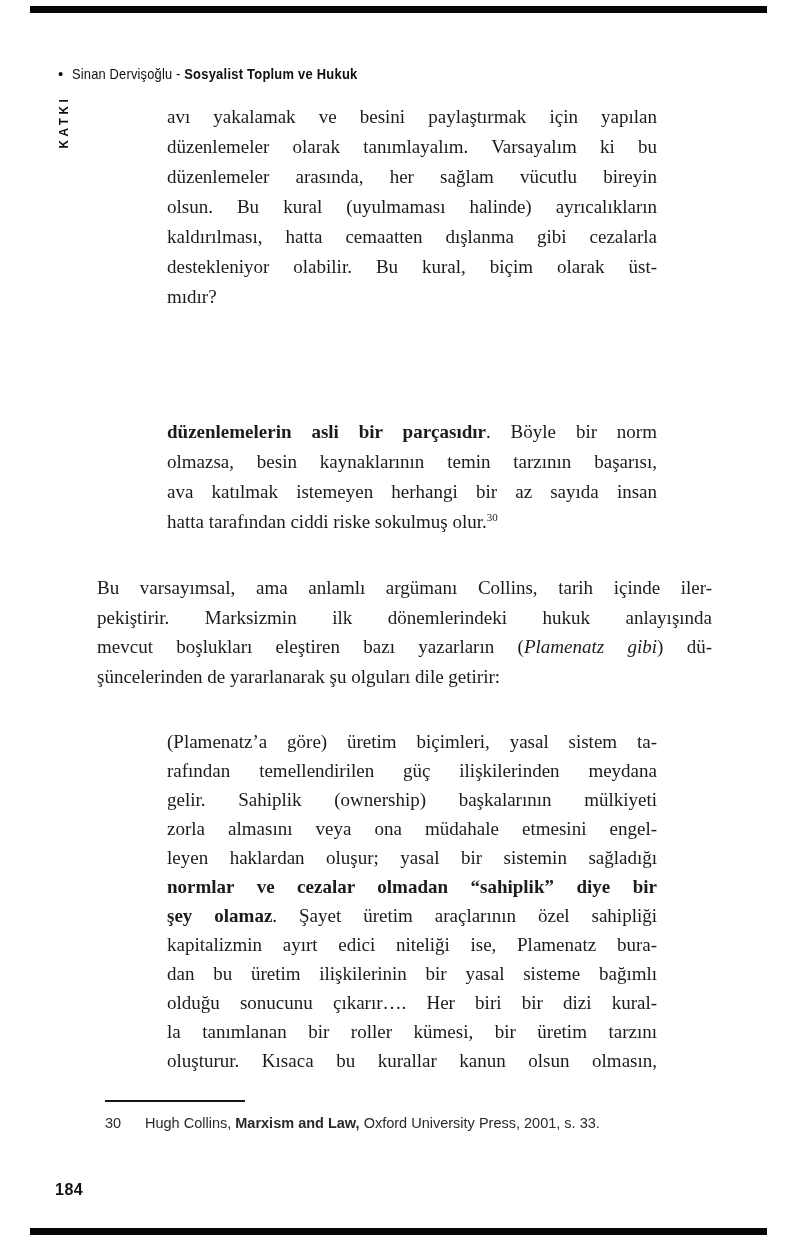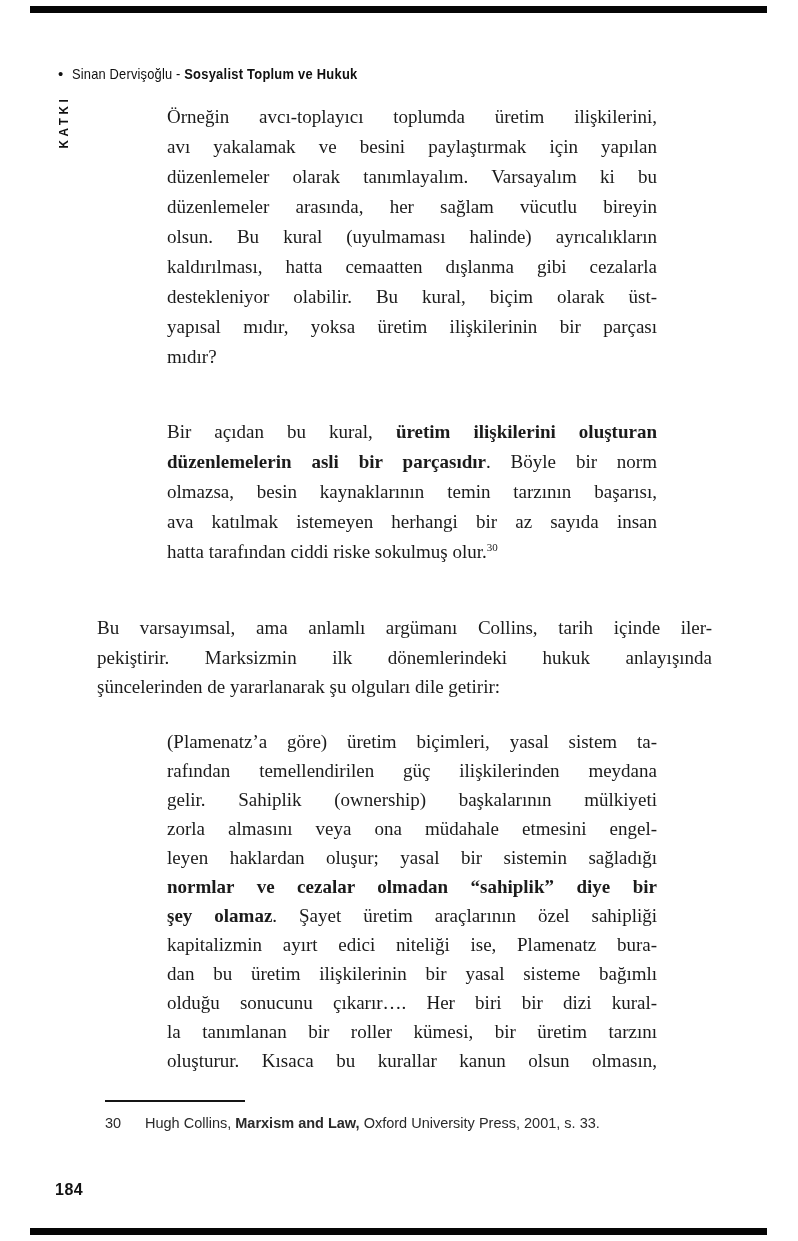--- a/index.html
+++ b/index.html
@@ -48,21 +48,21 @@
     text-align-last: justify;
     text-justify: inter-word;
     white-space: normal;
   }
   .para .line.last { text-align-last: left; }
 
   .quote { left: 167px; width: 490px; font-size: 19px; line-height: 30px; }
   .q1 { top: 102px; }
   .q2 { top: 417px; }
   .q3 { top: 727px; line-height: 29px; }
-  .bodypara { left: 97px; width: 615px; font-size: 19px; line-height: 29.5px; top: 573px; margin-top: 40px; }
+  .bodypara { left: 97px; width: 615px; font-size: 19px; line-height: 29.5px; top: 573px; }
 
   .b { font-weight: bold; }
   .i { font-style: italic; }
   .sup { font-size: 11px; vertical-align: 7px; line-height: 0; }
 
   .footnote-rule {
     position: absolute; left: 105px; top: 1100px; width: 140px;
     border-top: 2px solid #151515;
   }
   .footnote {
@@ -87,40 +87,38 @@
 <div class="edge-bar bottom"></div>
 
 <div class="header">
   <span class="bullet">•</span>
   <span class="htext"><span>Sinan Dervişoğlu - </span><span class="b">Sosyalist Toplum ve Hukuk</span></span>
 </div>
 
 <div class="margin-label">KATKI</div>
 
 <div class="para quote q1">
-    <div class="line"><span>Örneğin avcı-toplayıcı toplumda üretim ilişkilerini,</span></div>
     <div class="line"><span>avı yakalamak ve besini paylaştırmak için yapılan</span></div>
     <div class="line"><span>düzenlemeler olarak tanımlayalım. Varsayalım ki bu</span></div>
     <div class="line"><span>düzenlemeler arasında, her sağlam vücutlu bireyin</span></div>
     <div class="line"><span>olsun. Bu kural (uyulmaması halinde) ayrıcalıkların</span></div>
     <div class="line"><span>kaldırılması, hatta cemaatten dışlanma gibi cezalarla</span></div>
     <div class="line"><span>destekleniyor olabilir. Bu kural, biçim olarak üst-</span></div>
-    <div class="line"><span>yapısal mıdır, yoksa üretim ilişkilerinin bir parçası</span></div>
     <div class="line last"><span>mıdır?</span></div>
   </div>
 <div class="para quote q2">
-    <div class="line"><span>Bir açıdan bu kural, </span><span class="b">üretim ilişkilerini oluşturan</span></div>
     <div class="line"><span class="b">düzenlemelerin asli bir parçasıdır</span><span>. Böyle bir norm</span></div>
     <div class="line"><span>olmazsa, besin kaynaklarının temin tarzının başarısı,</span></div>
     <div class="line"><span>ava katılmak istemeyen herhangi bir az sayıda insan</span></div>
     <div class="line last"><span>hatta tarafından ciddi riske sokulmuş olur.</span><span class="sup">30</span></div>
   </div>
 <div class="para bodypara">
     <div class="line"><span>Bu varsayımsal, ama anlamlı argümanı Collins, tarih içinde iler-</span></div>
     <div class="line"><span>pekiştirir. Marksizmin ilk dönemlerindeki hukuk anlayışında</span></div>
+    <div class="line"><span>mevcut boşlukları eleştiren bazı yazarların (</span><span class="i">Plamenatz gibi</span><span>) dü-</span></div>
     <div class="line last"><span>şüncelerinden de yararlanarak şu olguları dile getirir:</span></div>
   </div>
 <div class="para quote q3">
     <div class="line"><span>(Plamenatz’a göre) üretim biçimleri, yasal sistem ta-</span></div>
     <div class="line"><span>rafından temellendirilen güç ilişkilerinden meydana</span></div>
     <div class="line"><span>gelir. Sahiplik (ownership) başkalarının mülkiyeti</span></div>
     <div class="line"><span>zorla almasını veya ona müdahale etmesini engel-</span></div>
     <div class="line"><span>leyen haklardan oluşur; yasal bir sistemin sağladığı</span></div>
     <div class="line"><span class="b">normlar ve cezalar olmadan “sahiplik” diye bir</span></div>
     <div class="line"><span class="b">şey olamaz</span><span>. Şayet üretim araçlarının özel sahipliği</span></div>

